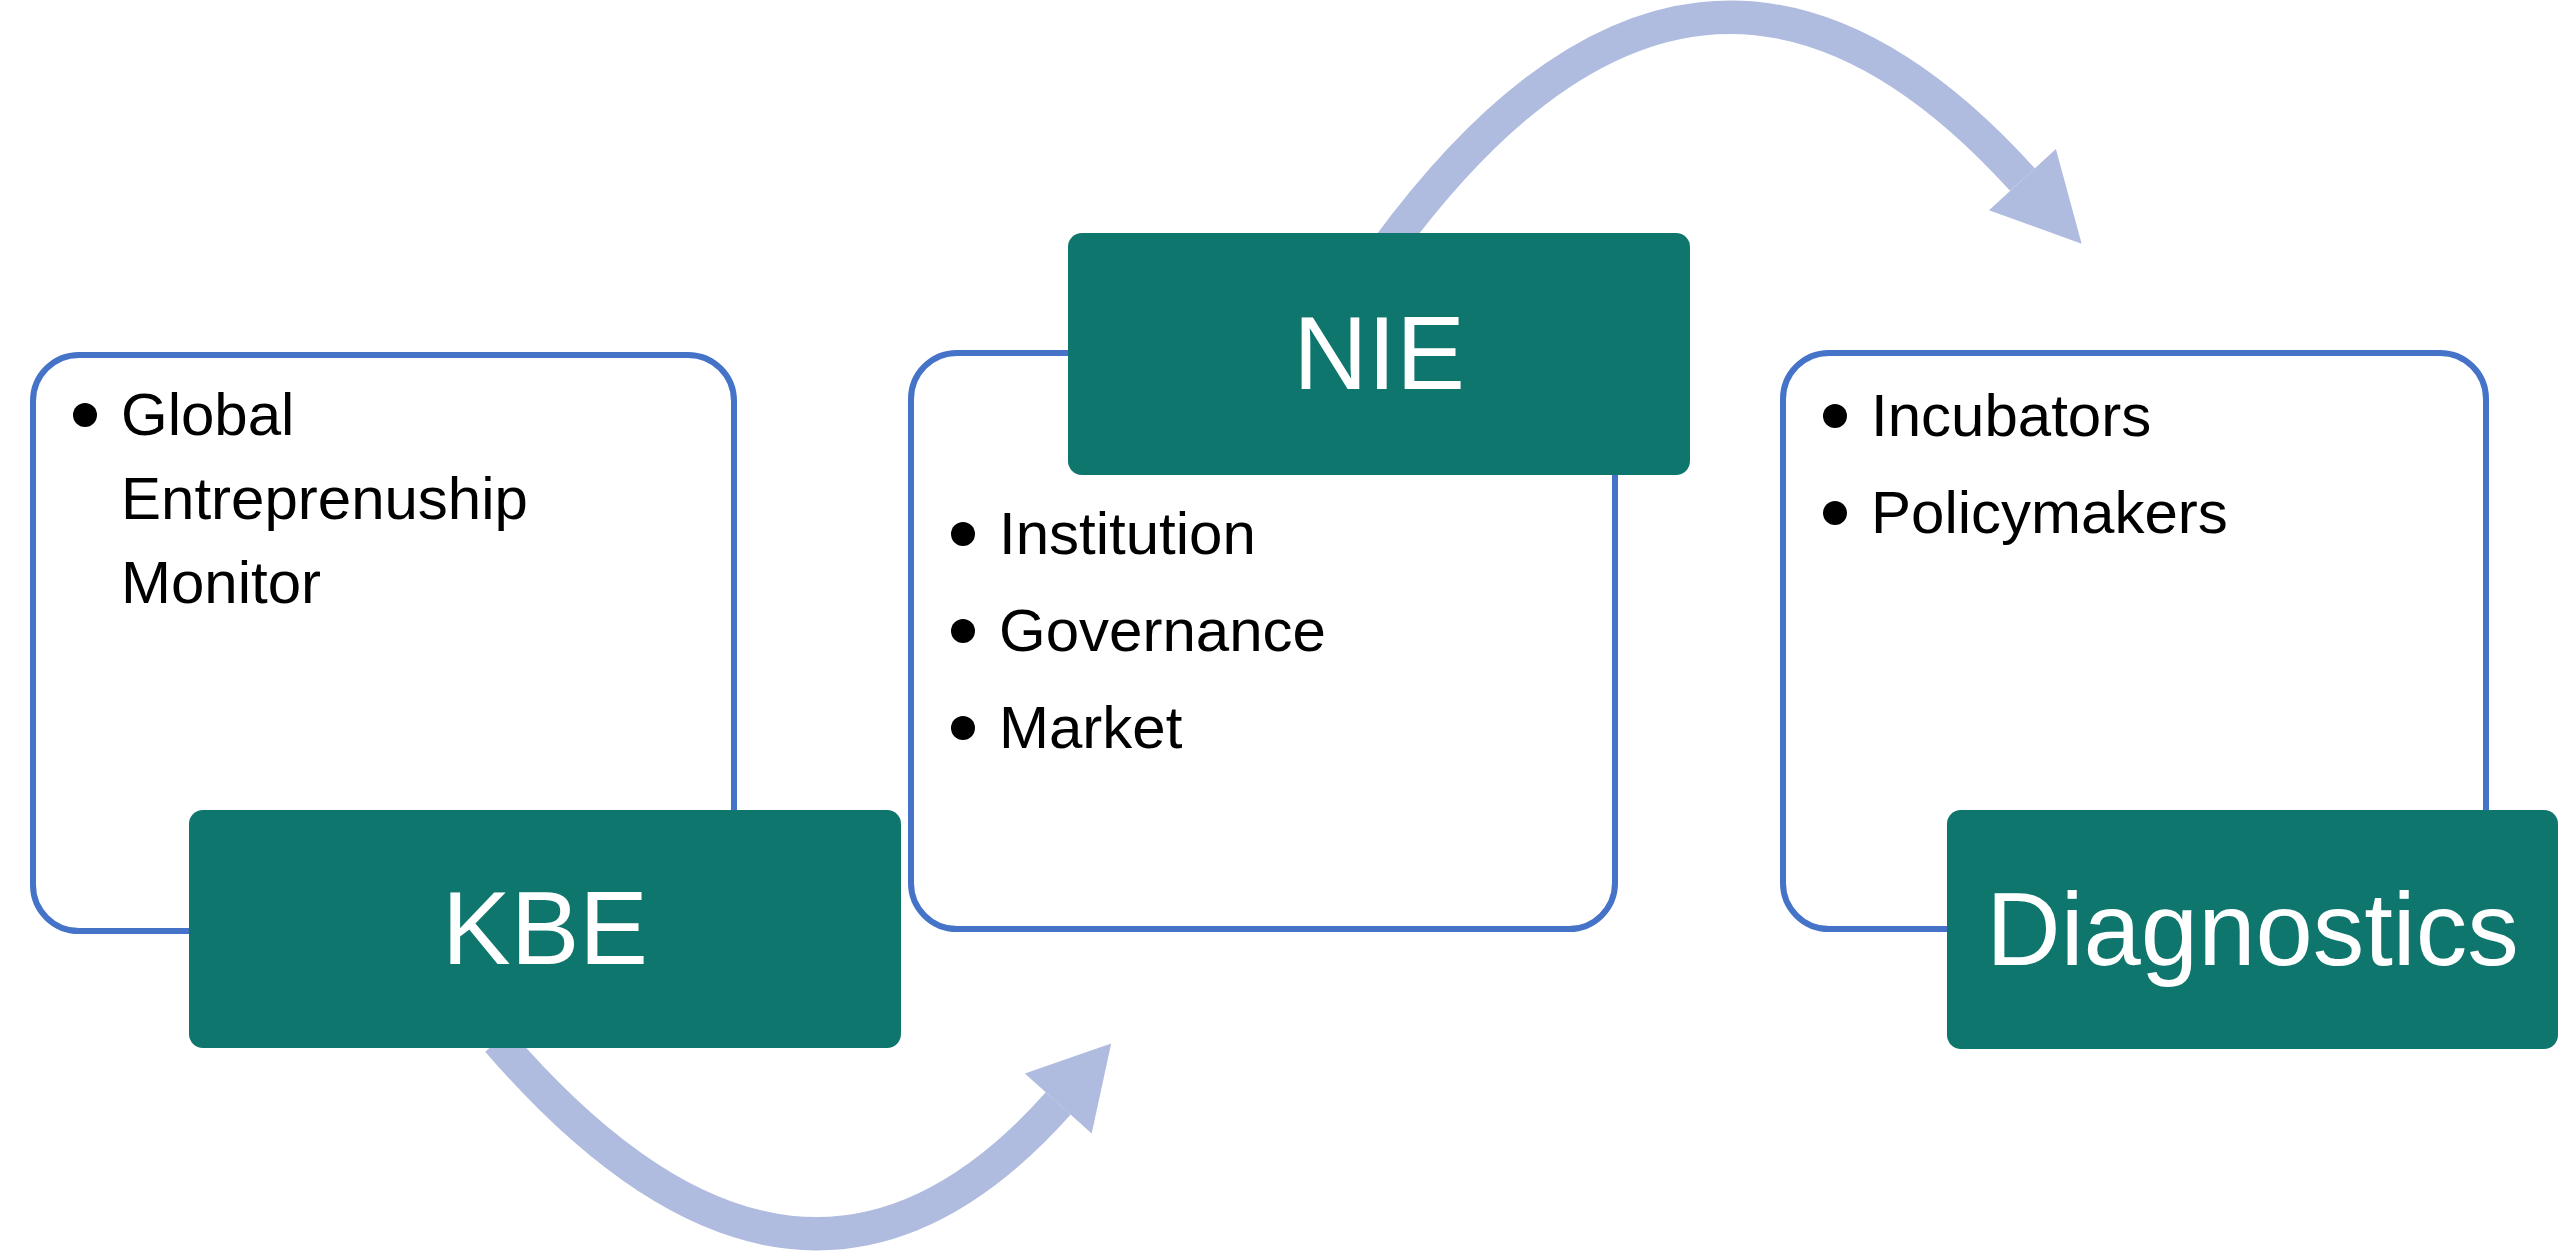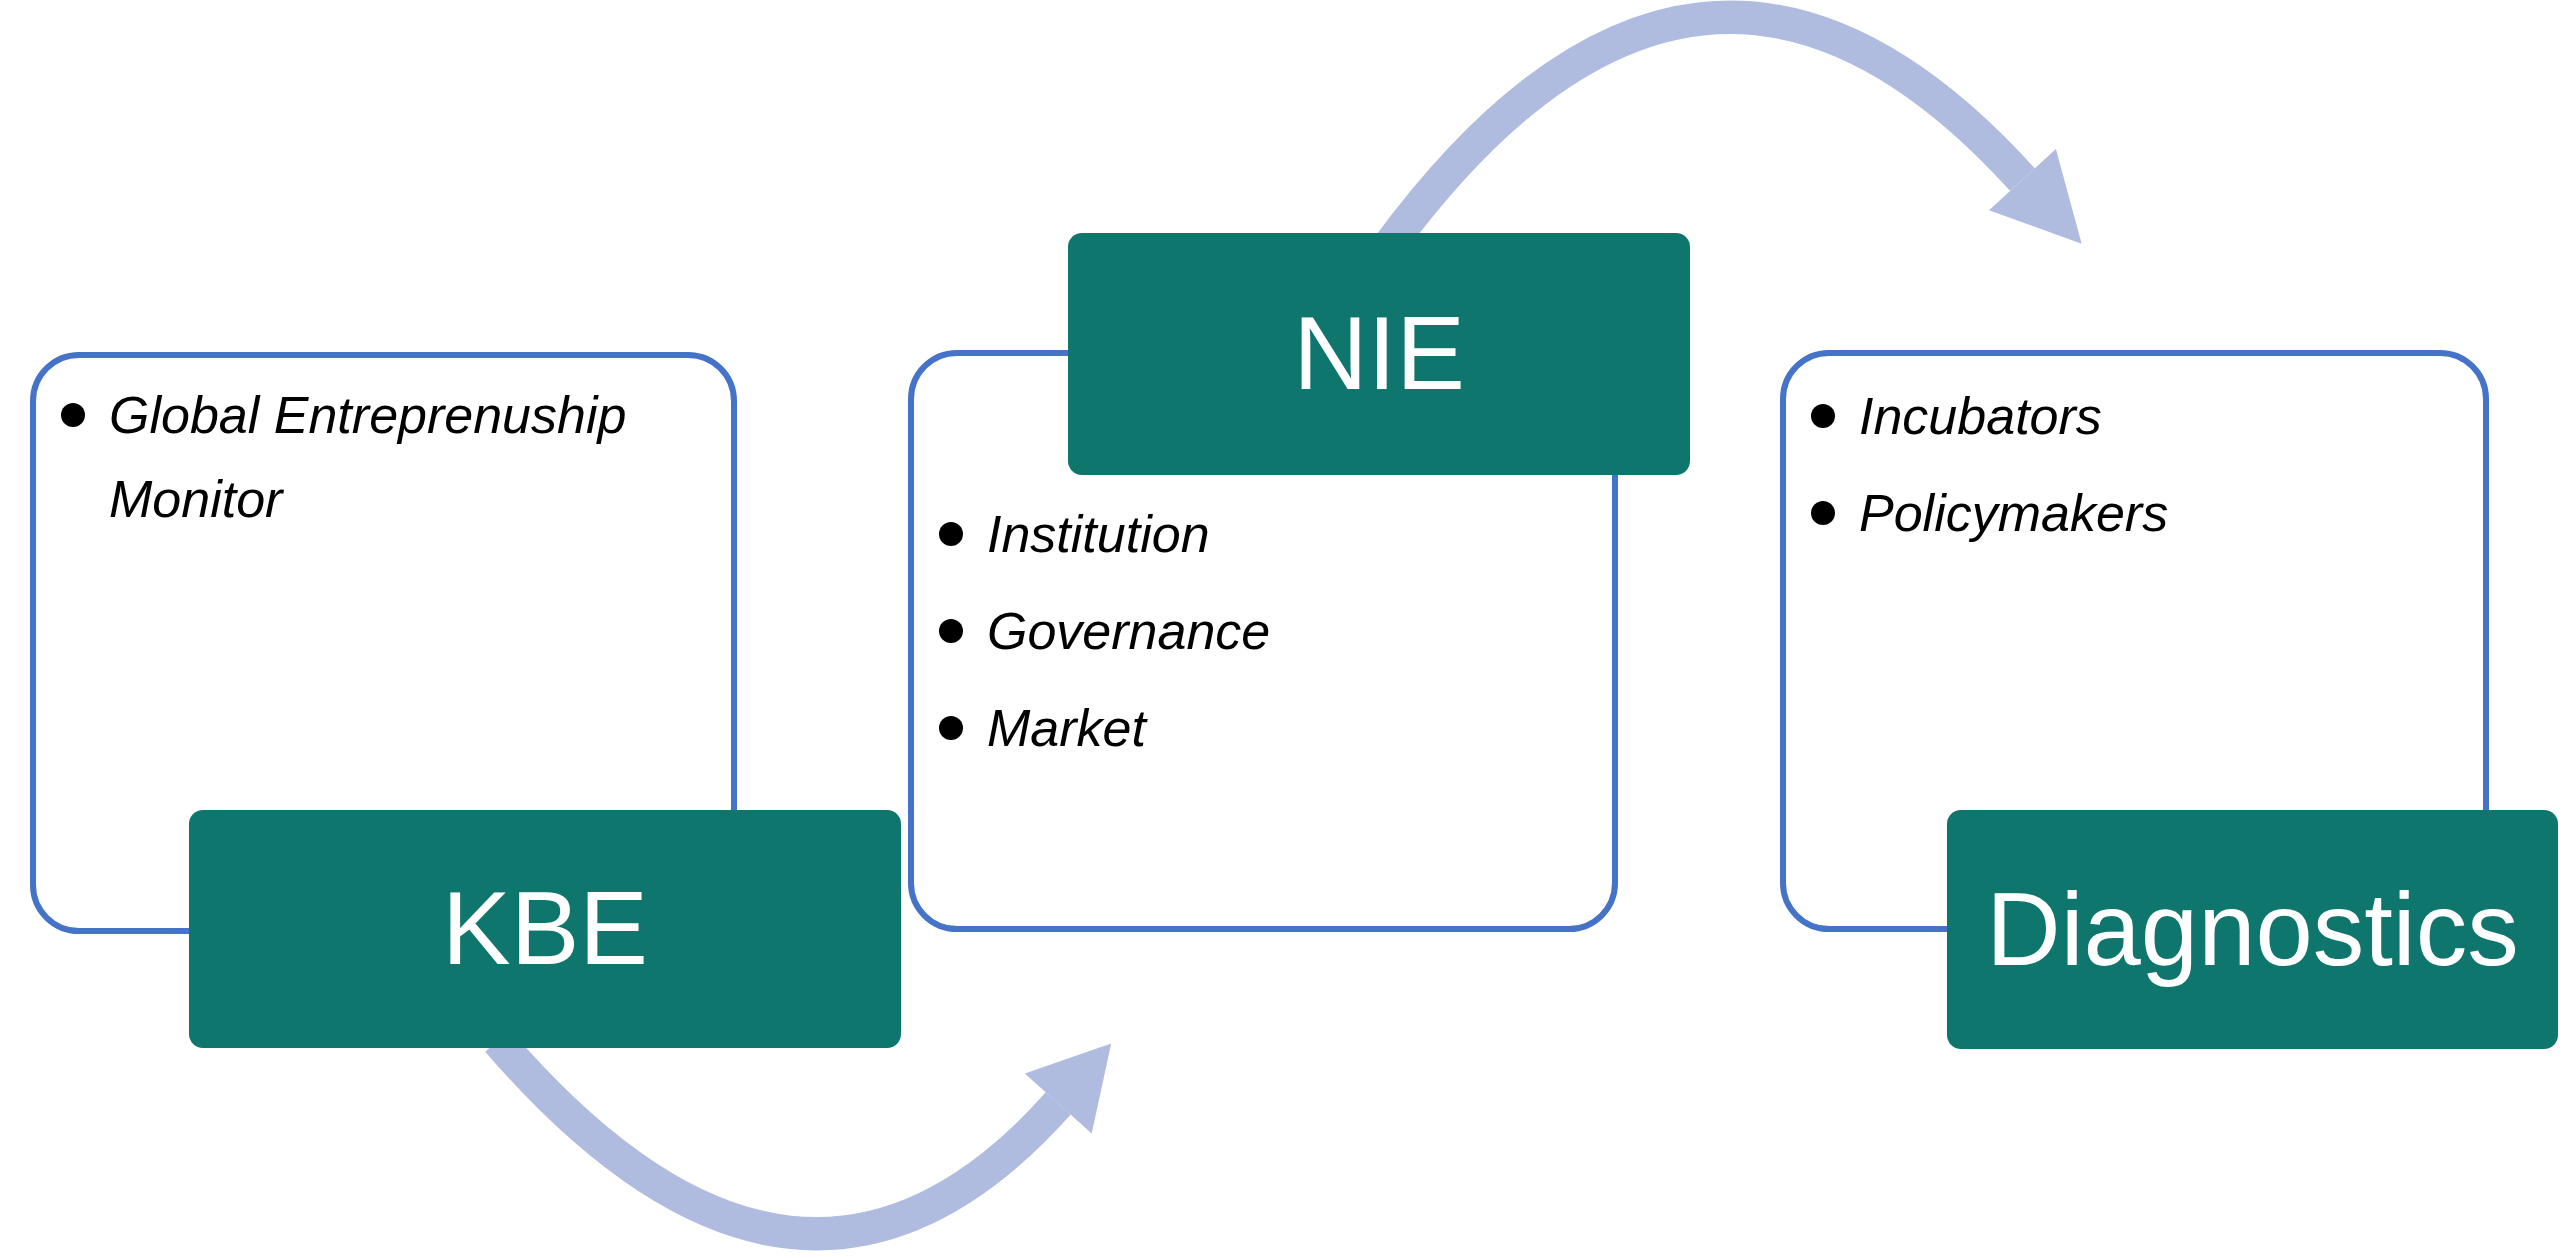--- a/index.html
+++ b/index.html
@@ -29,27 +29,26 @@
     border: 6.3px solid #4573C8;
     border-radius: 49px;
     box-sizing: border-box;
     z-index: 2;
   }
   .outline-box.left   { left: 30px;   top: 352px; width: 707px; height: 582px; }
   .outline-box.middle { left: 908px; top: 350px; width: 710px; height: 582px; }
   .outline-box.right  { left: 1780px; top: 350px; width: 709px; height: 582px; }
 
   ul.bullets {
-    margin: 0;
+    margin: 12px;
     padding: 0 28px 0 0;
     list-style: none;
-    font-size: 52px;
+    font-size: 60px;
     line-height: 84px;
     color: #000000;
-    font-style: italic;
   }
   ul.bullets li {
     position: relative;
     padding-left: 73px;
   }
   ul.bullets li + li { margin-top: 13.2px; }
   ul.bullets li::before {
     content: "";
     position: absolute;
     left: 25px;

